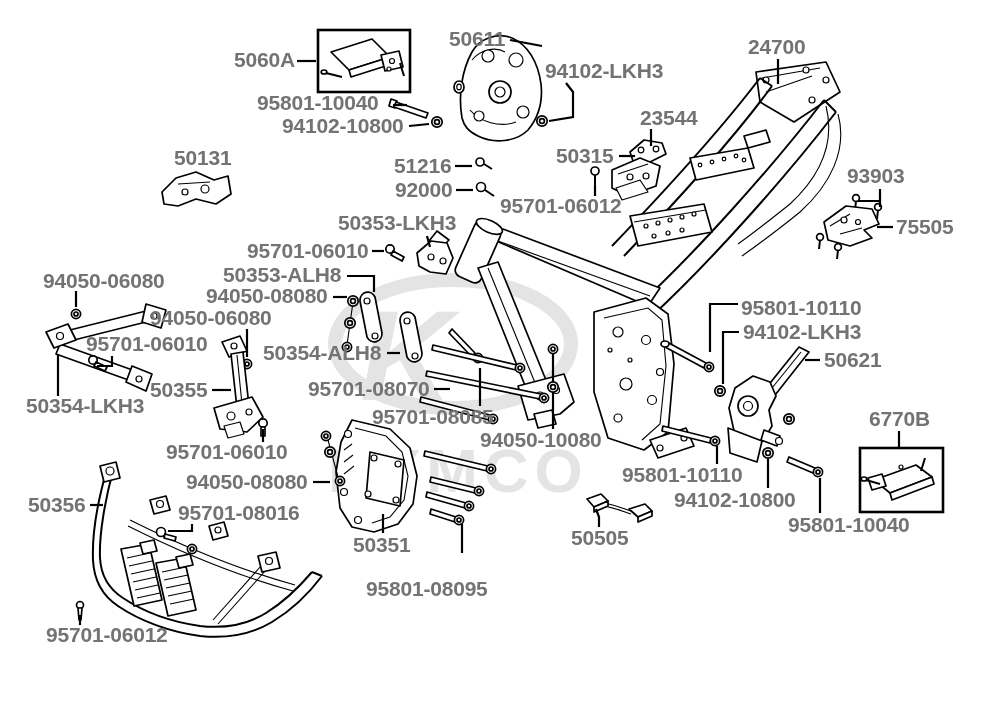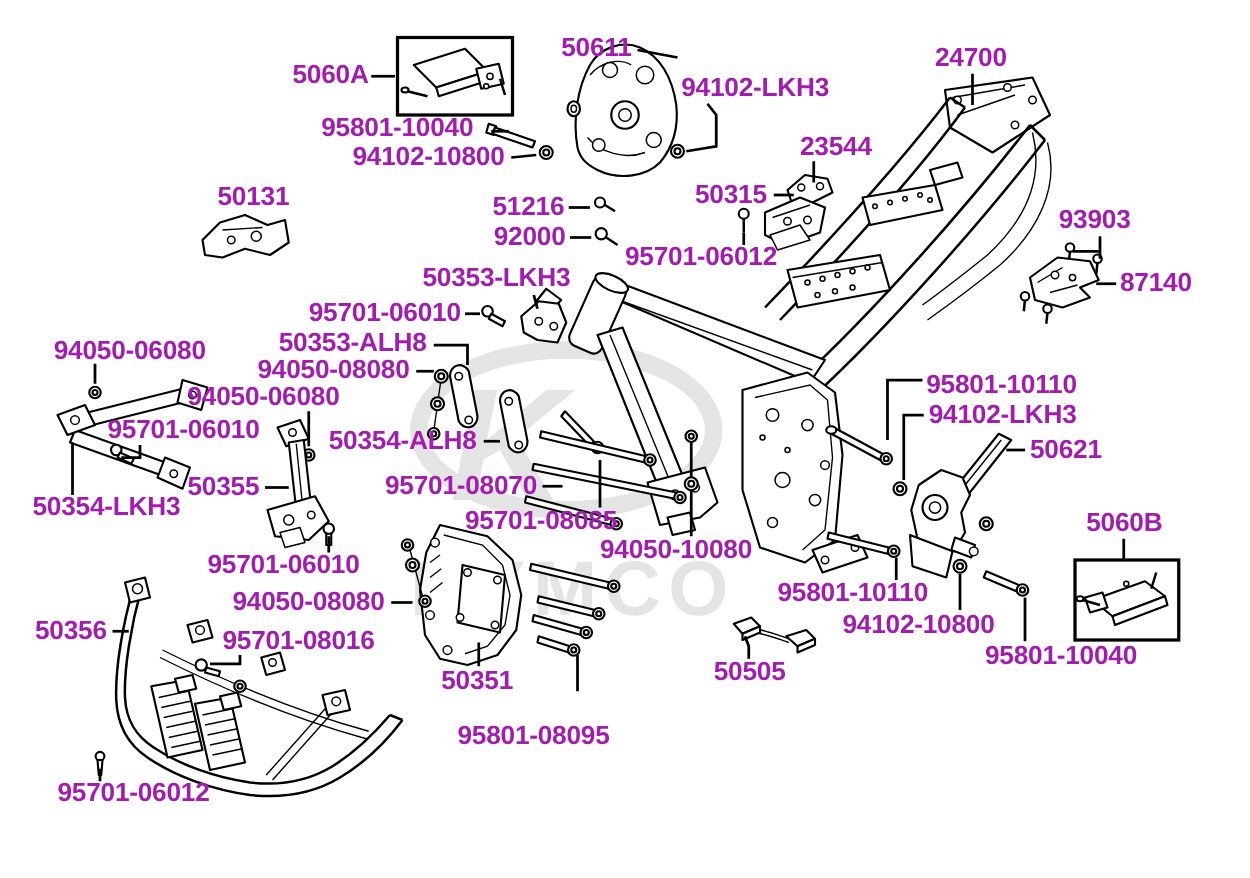--- a/index.html
+++ b/index.html
@@ -1,19 +1,19 @@
 <!DOCTYPE html>
 <html><head>
 <meta charset="utf-8">
 <style>
   html,body{margin:0;padding:0;background:#fff;}
   #stage{position:relative;width:1000px;height:702px;background:#ffffff;overflow:hidden;
          font-family:"Liberation Sans",sans-serif;}
   #art{position:absolute;left:0;top:0;}
-  .lbl{position:absolute;font-weight:700;font-size:21px;line-height:22px;color:#a21caf;
+  .lbl{position:absolute;font-weight:700;font-size:21px;line-height:22px;color:#737373;
        white-space:nowrap;letter-spacing:-0.2px;}
 </style>
 </head>
 <body>
 
 <div id="stage">
 
 <svg id="art" width="1000" height="702" viewBox="0 0 1000 702">
   <style>
     .p{fill:#fff;stroke:#000;stroke-width:1.7;stroke-linejoin:round;}
@@ -425,38 +425,38 @@
   <div class="lbl" style="left:748px;top:36px">24700</div>
   <div class="lbl" style="left:257px;top:92px">95801-10040</div>
   <div class="lbl" style="left:282px;top:115px">94102-10800</div>
   <div class="lbl" style="left:174px;top:147px">50131</div>
   <div class="lbl" style="left:394px;top:155px">51216</div>
   <div class="lbl" style="left:395px;top:179px">92000</div>
   <div class="lbl" style="left:640px;top:107px">23544</div>
   <div class="lbl" style="left:556px;top:145px">50315</div>
   <div class="lbl" style="left:500px;top:195px">95701-06012</div>
   <div class="lbl" style="left:847px;top:165px">93903</div>
-  <div class="lbl" style="left:896px;top:216px">87140</div>
+  <div class="lbl" style="left:896px;top:216px">75505</div>
   <div class="lbl" style="left:338px;top:212px">50353-LKH3</div>
   <div class="lbl" style="left:247px;top:240px">95701-06010</div>
   <div class="lbl" style="left:223px;top:264px">50353-ALH8</div>
   <div class="lbl" style="left:206px;top:285px">94050-08080</div>
   <div class="lbl" style="left:43px;top:270px">94050-06080</div>
   <div class="lbl" style="left:150px;top:307px">94050-06080</div>
   <div class="lbl" style="left:86px;top:333px">95701-06010</div>
   <div class="lbl" style="left:26px;top:395px">50354-LKH3</div>
   <div class="lbl" style="left:150px;top:379px">50355</div>
   <div class="lbl" style="left:263px;top:342px">50354-ALH8</div>
   <div class="lbl" style="left:308px;top:378px">95701-08070</div>
   <div class="lbl" style="left:372px;top:406px">95701-08085</div>
   <div class="lbl" style="left:480px;top:429px">94050-10080</div>
   <div class="lbl" style="left:741px;top:297px">95801-10110</div>
   <div class="lbl" style="left:743px;top:321px">94102-LKH3</div>
   <div class="lbl" style="left:824px;top:349px">50621</div>
-  <div class="lbl" style="left:869px;top:408px">5060B</div>
+  <div class="lbl" style="left:869px;top:408px">6770B</div>
   <div class="lbl" style="left:622px;top:464px">95801-10110</div>
   <div class="lbl" style="left:674px;top:489px">94102-10800</div>
   <div class="lbl" style="left:788px;top:514px">95801-10040</div>
   <div class="lbl" style="left:571px;top:527px">50505</div>
   <div class="lbl" style="left:353px;top:534px">50351</div>
   <div class="lbl" style="left:366px;top:578px">95801-08095</div>
   <div class="lbl" style="left:28px;top:494px">50356</div>
   <div class="lbl" style="left:178px;top:502px">95701-08016</div>
   <div class="lbl" style="left:186px;top:471px">94050-08080</div>
   <div class="lbl" style="left:166px;top:441px">95701-06010</div>

